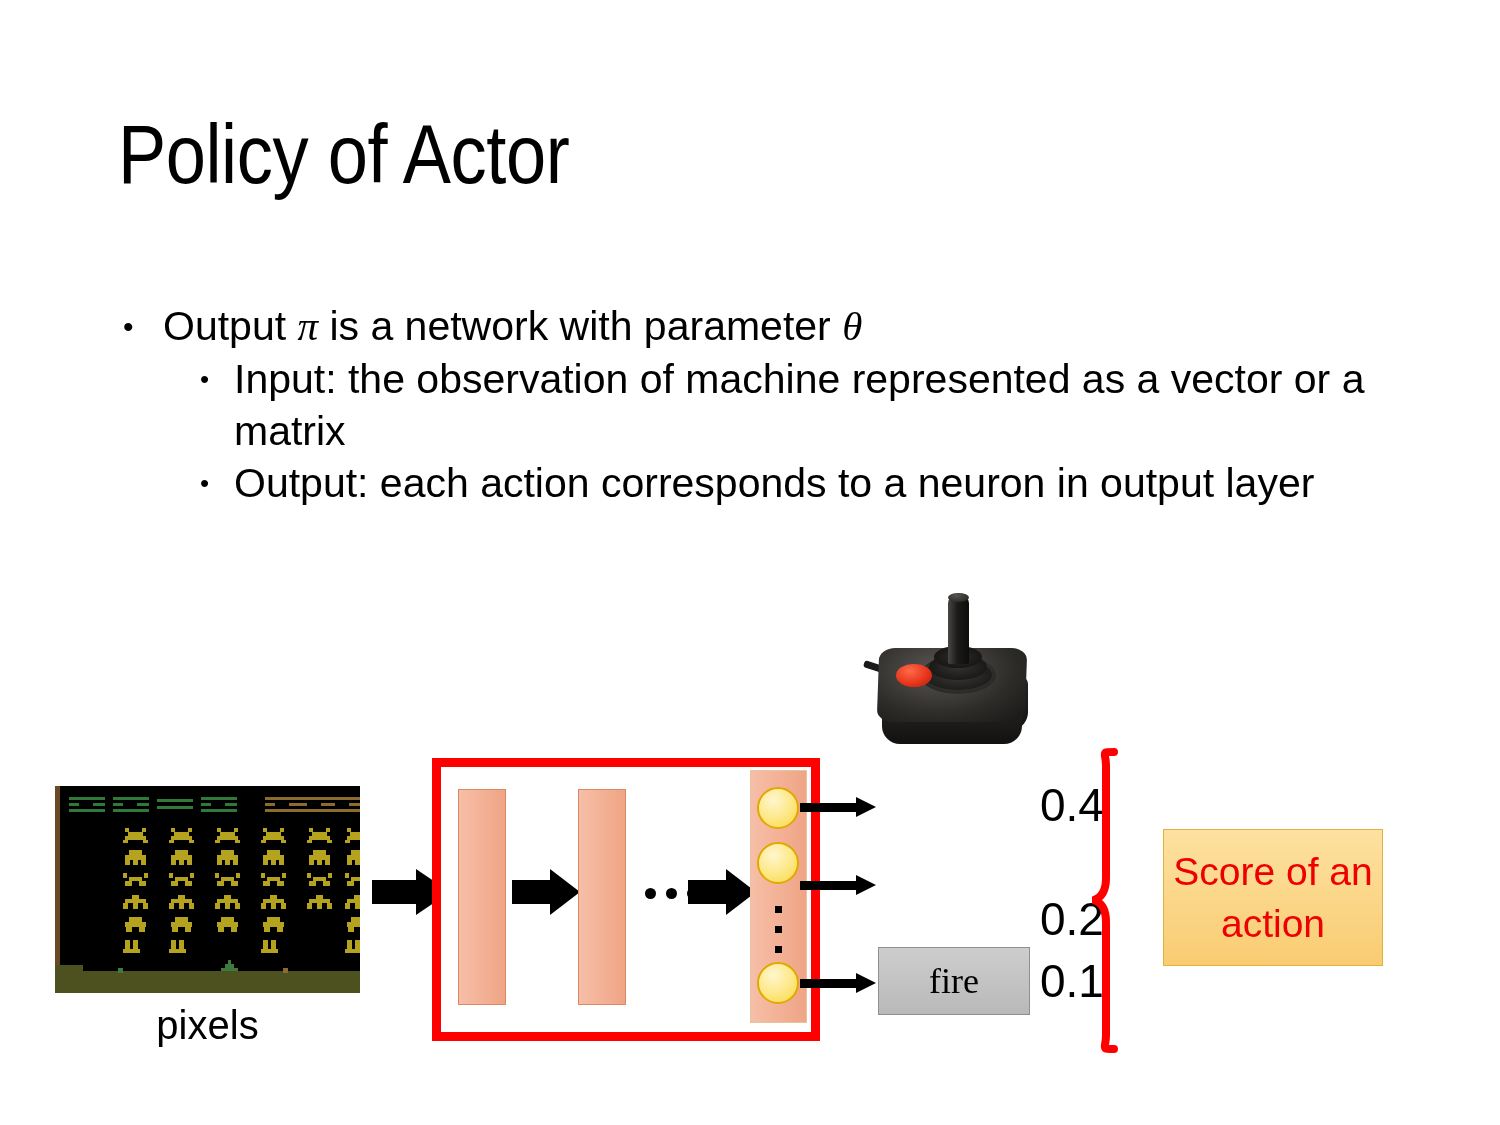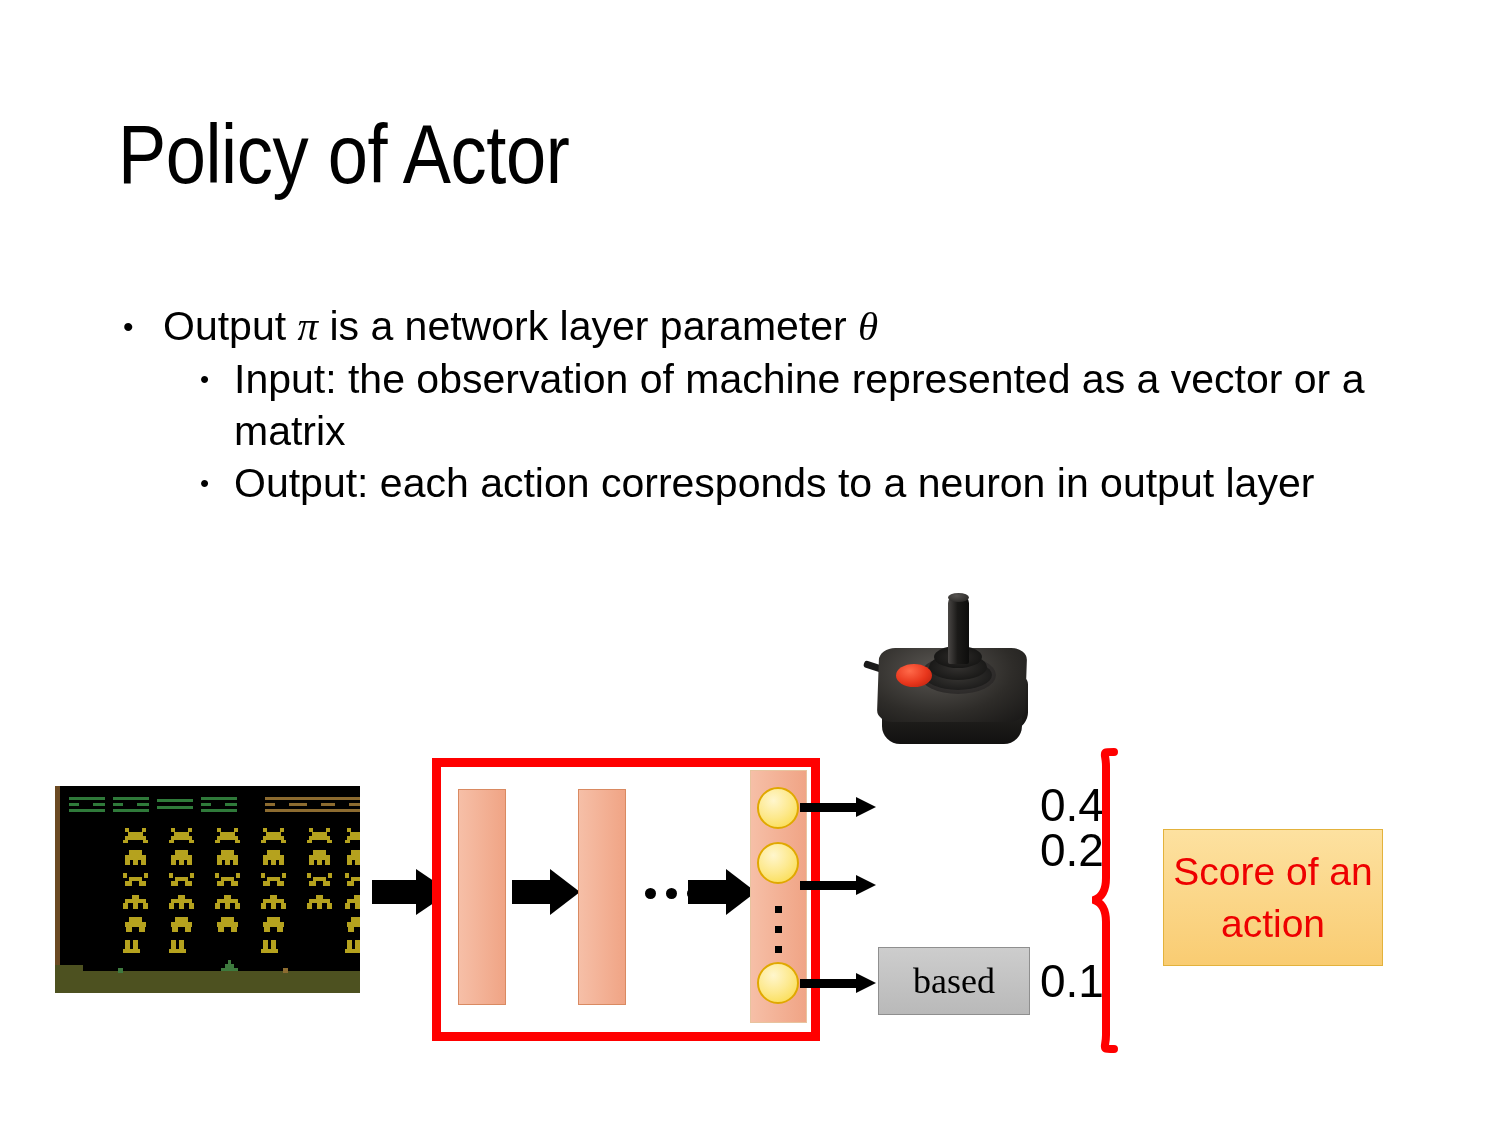--- a/index.html
+++ b/index.html
@@ -99,21 +99,21 @@
 
   
   .actbox{position:absolute;left:878px;width:152px;height:68px;
           background:linear-gradient(to bottom,#cdcdcd,#b9b9b9);
           border:1px solid #8f8f8f;box-sizing:border-box;
           display:flex;align-items:center;justify-content:center;
           font-family:"Liberation Serif",serif;font-size:36px;color:#000;}
   #act1{top:771px;} #act2{top:849px;} #act3{top:947px;}
   .prob{position:absolute;left:1040px;font-size:46px;color:#000;
          font-family:"Liberation Sans",sans-serif;}
-  #pr1{top:778px;} #pr2{top:823px;text-align:right;} #pr3{top:954px;}
+  #pr1{top:778px;} #pr2{top:892px;text-align:right;} #pr3{top:954px;}
 
   
   #joystick{position:absolute;left:858px;top:588px;width:185px;height:170px;}
   .js-cable{position:absolute;left:6px;top:72px;width:62px;height:7px;background:#1a1a1a;
             transform:rotate(18deg);transform-origin:left center;border-radius:3px;}
   .js-base-top{position:absolute;left:20px;top:60px;width:148px;height:74px;
                background:radial-gradient(ellipse at 40% 30%,#5a5753 0%,#2e2c29 60%,#181716 100%);
                border-radius:16px/12px;transform:skewX(-2deg);}
   .js-base-front{position:absolute;left:24px;top:108px;width:140px;height:48px;
                  background:linear-gradient(to bottom,#2a2825,#121110);
@@ -151,21 +151,21 @@
 <body>
 
 <div class="slide">
 
   <div id="title">Policy of Actor</div>
 
   <div id="bullets">
 
     <div class="b1">
       <span class="dot">•</span>
-      <span><span>Output </span><span class="gk">π</span><span> is a network layer parameter </span><span class="gk">θ</span></span>
+      <span><span>Output </span><span class="gk">π</span><span> is a network with parameter </span><span class="gk">θ</span></span>
     </div>
 
     <div class="b2">
       <span class="dot">•</span>
       <span class="b2txt">Input: the observation of machine represented as a vector or a matrix</span>
     </div>
 
     <div class="b2">
       <span class="dot">•</span>
       <span class="b2txt">Output: each action corresponds to a neuron in output layer</span>
@@ -478,20 +478,21 @@
         <span style="left:4px;top:4px;width:9px;height:4px"></span>
         <span style="left:0;top:8px;width:17px;height:5px"></span>
       </div>
 
     <div class="groundledge"></div>
     <div class="ground">
       <div style="position:absolute;left:63px;top:-3px;width:5px;height:5px;background:#3e7a3e"></div>
       <div style="position:absolute;left:228px;top:-3px;width:5px;height:5px;background:#8c6b30"></div>
     </div>
   </div>
+  <div id="pixels">pixels</div>
 
   <div class="barrow" id="ar0">
     <div class="shaft"></div>
       <div class="head"></div>
   </div>
 
   <div id="netbox"></div>
   <div class="hidlayer" id="hid1"></div>
   <div class="barrow" id="ar1">
     <div class="shaft"></div>
@@ -523,21 +524,21 @@
     </div>
   <div class="oarrow" id="oa3">
       <div class="shaft"></div>
       <div class="head"></div>
     </div>
 
   <div class="prob" id="pr1">0.4</div>
 
   <div class="prob" id="pr2">0.2</div>
 
-  <div class="actbox" id="act3">based</div>
+  <div class="actbox" id="act3">fire</div>
   <div class="prob" id="pr3">0.1</div>
 
   <div id="joystick">
     <div class="js-cable"></div>
     <div class="js-base-side"></div>
     <div class="js-base-front"></div>
     <div class="js-base-top"></div>
     <div class="js-ring"></div>
     <div class="js-boot jb1"></div>
     <div class="js-boot jb2"></div>

